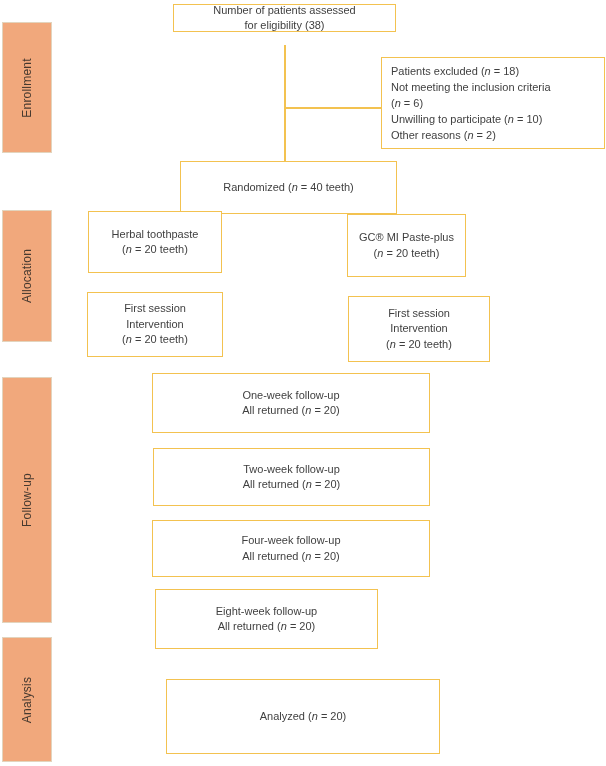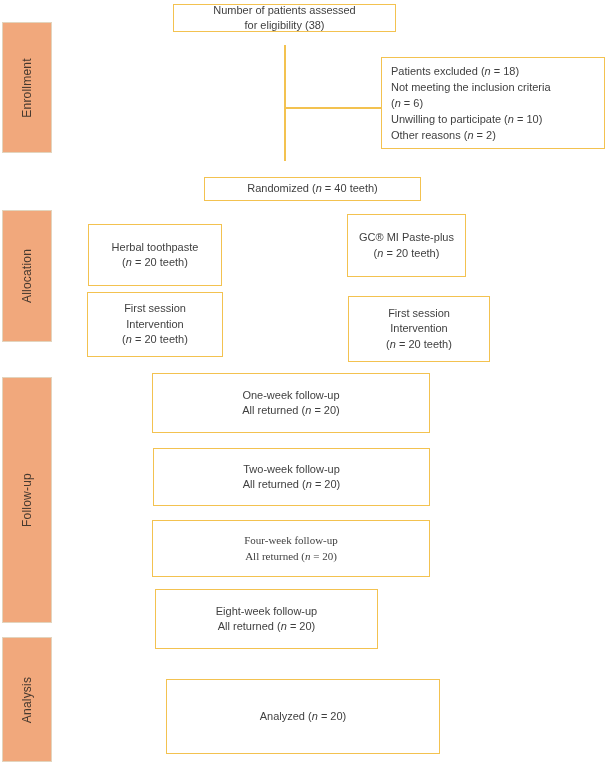--- a/index.html
+++ b/index.html
@@ -51,28 +51,28 @@
     line-height: 15.5px;
   }
   .fbox.left-align {
     text-align: left;
     padding: 2px 6px 2px 9px;
     line-height: 16px;
   }
 
   #box-eligibility { left: 173px; top: 4px;   width: 223px; height: 28px; }
   #box-excluded    { left: 381px; top: 57px;  width: 224px; height: 92px; }
-  #box-randomized  { left: 180px; top: 177px; width: 217px; height: 24px; margin-left: 24px; }
-  #box-herbal      { left: 88px;  top: 224px; width: 134px; height: 62px; }
+  #box-randomized  { left: 180px; top: 161px; width: 217px; height: 53px; }
+  #box-herbal      { left: 88px;  top: 211px; width: 134px; height: 62px; }
   #box-gc          { left: 347px; top: 214px; width: 119px; height: 63px; }
   #box-first-left  { left: 87px;  top: 292px; width: 136px; height: 65px; }
   #box-first-right { left: 348px; top: 296px; width: 142px; height: 66px; }
   #box-week1       { left: 152px; top: 373px; width: 278px; height: 60px; }
   #box-week2       { left: 153px; top: 448px; width: 277px; height: 58px; }
-  #box-week4       { left: 152px; top: 520px; width: 278px; height: 57px; font-family: Liberation Serif, serif; }
+  #box-week4       { left: 152px; top: 520px; width: 278px; height: 57px; }
   #box-week8       { left: 155px; top: 589px; width: 223px; height: 60px; }
   #box-analyzed    { left: 166px; top: 679px; width: 274px; height: 75px; }
 
   
   .connector { position: absolute; background: #f3c250; }
   #line-vertical   { left: 284px; top: 45px;  width: 2px;  height: 116px; }
   #line-horizontal { left: 284px; top: 107px; width: 97px; height: 2px; }
 </style>
 </head>
 <body>

